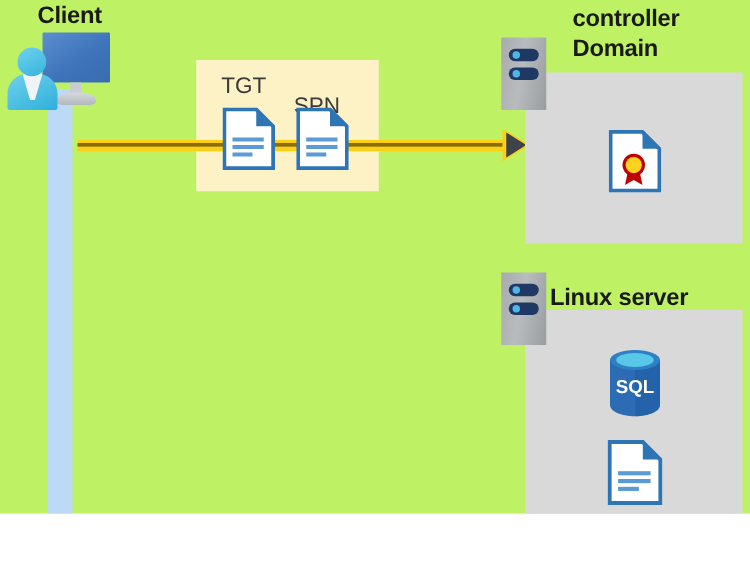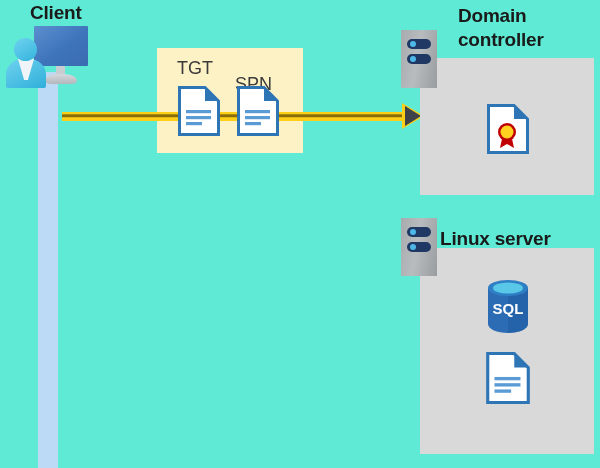--- a/index.html
+++ b/index.html
@@ -6,22 +6,22 @@
     margin: 0;
     padding: 0;
     background: #ffffff;
   }
   body {
     font-family: "Liberation Sans", sans-serif;
   }
   #canvas {
     position: relative;
     width: 600px;
-    height: 468px;
-    background: #5eead4;
+    height: 411px;
+    background: #bef264;
     overflow: hidden;
   }
   .abs { position: absolute; }
 
   
   #client-lifeline {
     left: 38px;
     top: 72px;
     width: 20px;
     height: 396px;
@@ -245,22 +245,22 @@
   <div class="abs server-icon" id="dc-server">
     <div class="srv-slot s1">
       <div class="srv-dot"></div>
     </div>
     <div class="srv-slot s2">
       <div class="srv-dot"></div>
     </div>
   </div>
 
   <div class="abs panel-title" id="dc-title">
+    <div>controller</div>
     <div>Domain</div>
-    <div>controller</div>
   </div>
 
   <div class="doc-icon" id="cert-icon">
     <svg width="42" height="50" viewBox="0 0 42 50">
       <path d="M1.5 1.5 H27 L40.5 15 V48.5 H1.5 Z" fill="#ffffff" stroke="#2e75b6" stroke-width="3"></path>
       <path d="M27 1.5 L40.5 15 H27 Z" fill="#2e75b6"></path>
       <path d="M16 30 L13 44 L20 40 L27 44 L24 30 Z" fill="#c00000"></path>
       <circle cx="20" cy="28" r="9" fill="#c00000"></circle>
       <circle cx="20" cy="28" r="6.5" fill="#ffd21f"></circle>
     </svg>

